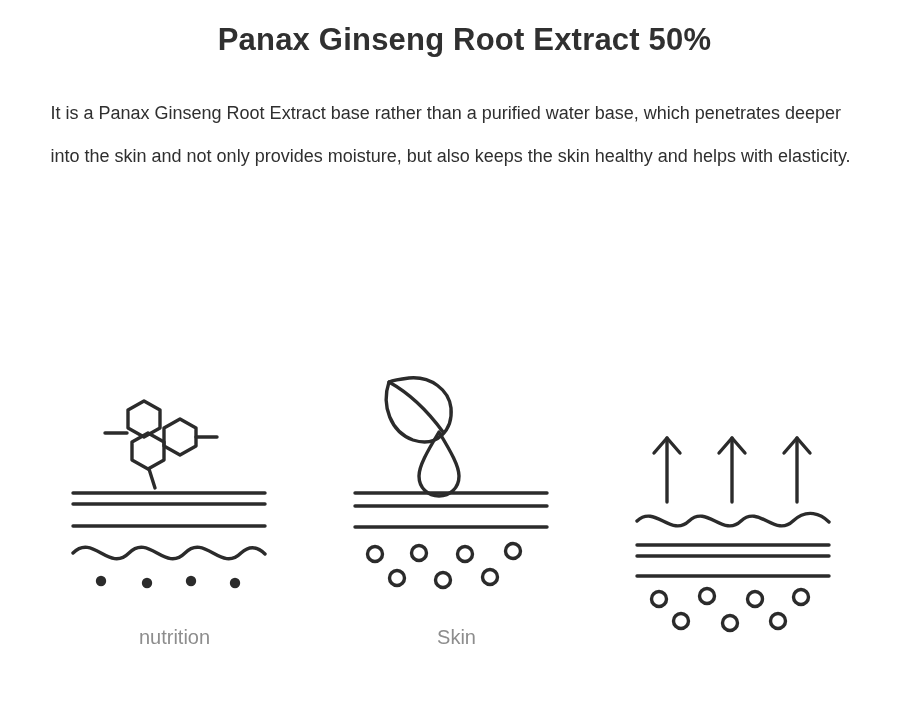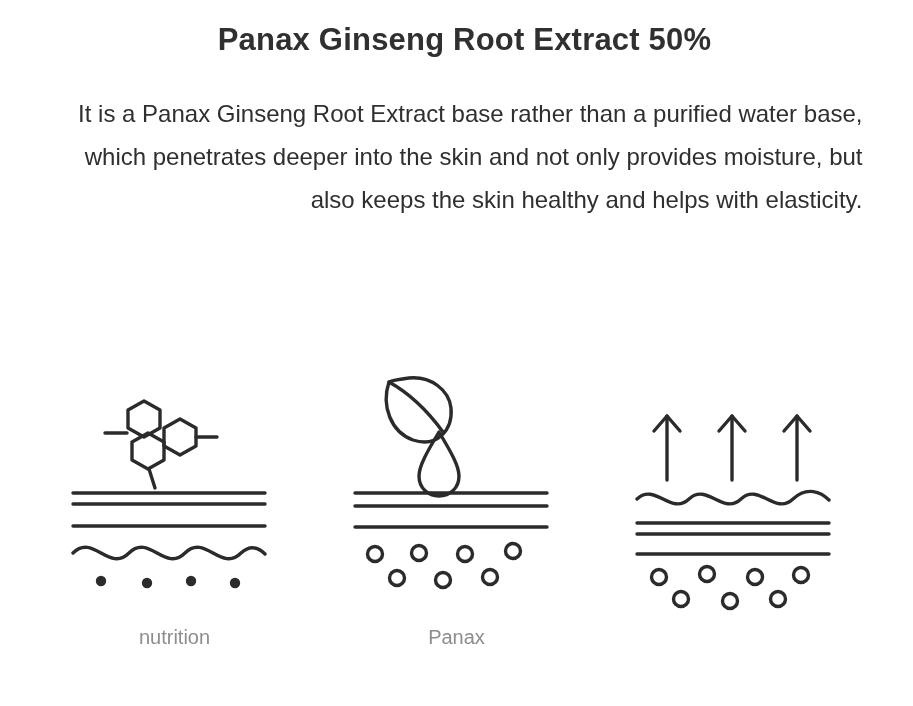--- a/index.html
+++ b/index.html
@@ -26,34 +26,34 @@
     font-size: 31px;
     font-weight: bold;
     color: #303030;
     letter-spacing: 0.2px;
     margin: 10px 0 0 16px;
     padding-top: 12px;
   }
   .description {
     margin: 34px auto 0 auto;
     width: 812px;
-    text-align: right;
-    font-size: 24px;
+    text-align: left;
+    font-size: 18px;
     line-height: 43px;
     color: #2f2f2f;
     font-weight: 400;
   }
   .icons-row {
     position: absolute;
     top: 360px;
     left: 0;
     width: 913px;
     display: flex;
     justify-content: center;
-    align-items: center;
+    align-items: flex-end;
   }
   .icon-block {
     width: 282px;
     display: flex;
     flex-direction: column;
     align-items: center;
   }
   .icon-art {
     height: 240px;
     display: flex;
@@ -129,21 +129,21 @@
           <circle cx="28" cy="184" r="7.5"></circle>
           <circle cx="72" cy="183" r="7.5"></circle>
           <circle cx="118" cy="184" r="7.5"></circle>
           <circle cx="166" cy="181" r="7.5"></circle>
 
           <circle cx="50" cy="208" r="7.5"></circle>
           <circle cx="96" cy="210" r="7.5"></circle>
           <circle cx="143" cy="207" r="7.5"></circle>
         </svg>
       </div>
-      <div class="caption">Panax</div>
+      <div class="caption">Skin</div>
     </div>
 
     <div class="icon-block">
       <div class="icon-art">
         <svg width="220" height="230" viewBox="0 0 220 230" fill="none" stroke="#2b2b2b" stroke-width="3.4" stroke-linecap="round" stroke-linejoin="round">
 
           <line x1="38" y1="88" x2="38" y2="24"></line>
           <polyline points="25,39 38,24 51,39"></polyline>
 
           <line x1="103" y1="88" x2="103" y2="24"></line>

